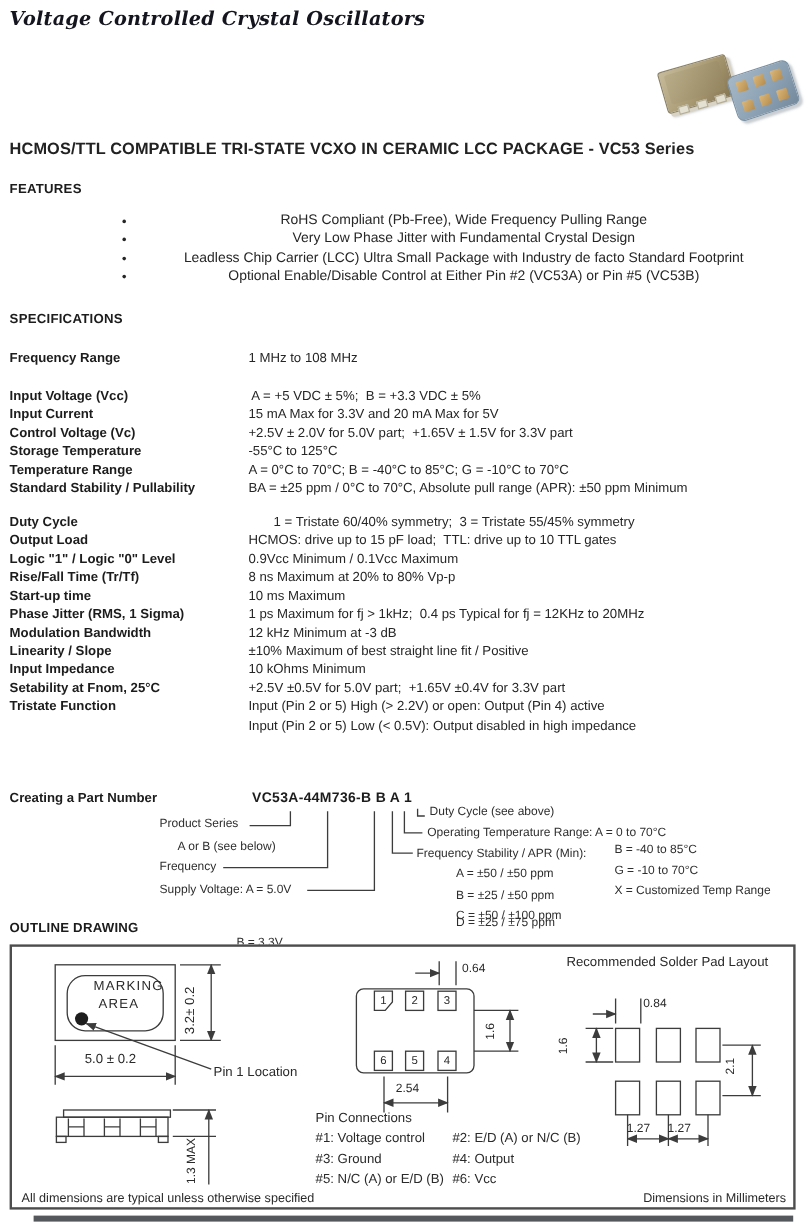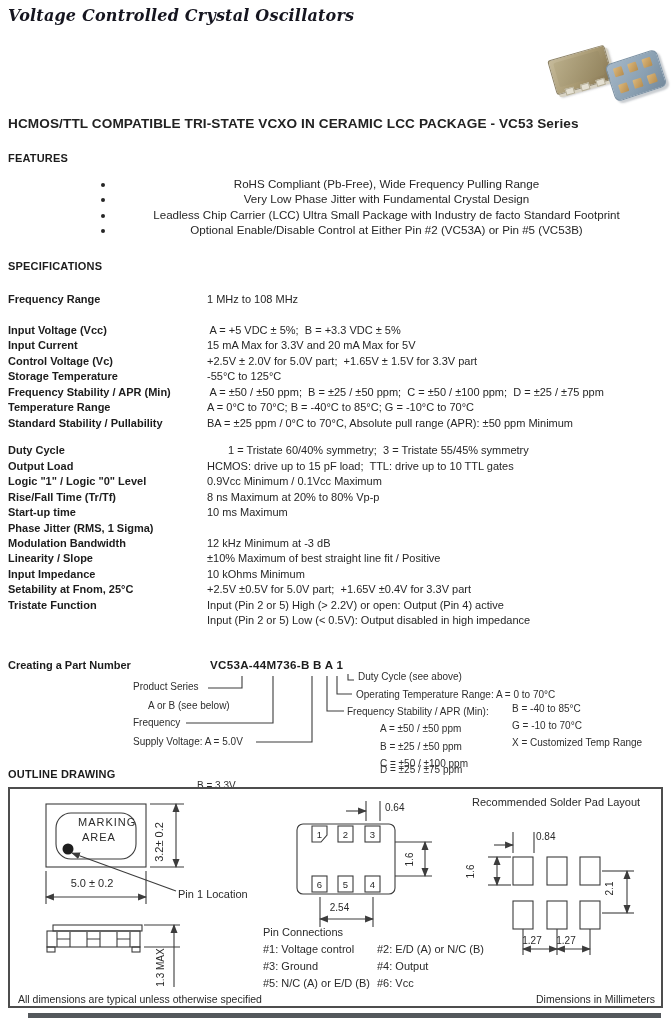--- a/index.html
+++ b/index.html
@@ -104,24 +104,20 @@
     </div>
   <div class="spec-row">
       <div class="spec-label">Control Voltage (Vc)</div>
       <div class="spec-value">+2.5V ± 2.0V for 5.0V part;  +1.65V ± 1.5V for 3.3V part</div>
     </div>
   <div class="spec-row">
       <div class="spec-label">Storage Temperature</div>
       <div class="spec-value">-55°C to 125°C</div>
     </div>
   <div class="spec-row">
-      <div class="spec-label">Frequency Stability / APR (Min)</div>
-      <div class="spec-value"> A = ±50 / ±50 ppm;  B = ±25 / ±50 ppm;  C = ±50 / ±100 ppm;  D = ±25 / ±75 ppm</div>
-    </div>
-  <div class="spec-row">
       <div class="spec-label">Temperature Range</div>
       <div class="spec-value">A = 0°C to 70°C; B = -40°C to 85°C; G = -10°C to 70°C</div>
     </div>
   <div class="spec-row">
       <div class="spec-label">Standard Stability / Pullability</div>
       <div class="spec-value">BA = ±25 ppm / 0°C to 70°C, Absolute pull range (APR): ±50 ppm Minimum</div>
     </div>
   <div class="spec-row gap2">
       <div class="spec-label">Duty Cycle</div>
       <div class="spec-value">1 = Tristate 60/40% symmetry;  3 = Tristate 55/45% symmetry</div>
@@ -137,20 +133,21 @@
   <div class="spec-row">
       <div class="spec-label">Rise/Fall Time (Tr/Tf)</div>
       <div class="spec-value">8 ns Maximum at 20% to 80% Vp-p</div>
     </div>
   <div class="spec-row">
       <div class="spec-label">Start-up time</div>
       <div class="spec-value">10 ms Maximum</div>
     </div>
   <div class="spec-row">
       <div class="spec-label">Phase Jitter (RMS, 1 Sigma)</div>
+      <div class="spec-value">1 ps Maximum for fj &gt; 1kHz;  0.4 ps Typical for fj = 12KHz to 20MHz</div>
     </div>
   <div class="spec-row">
       <div class="spec-label">Modulation Bandwidth</div>
       <div class="spec-value">12 kHz Minimum at -3 dB</div>
     </div>
   <div class="spec-row">
       <div class="spec-label">Linearity / Slope</div>
       <div class="spec-value">±10% Maximum of best straight line fit / Positive</div>
     </div>
   <div class="spec-row">

